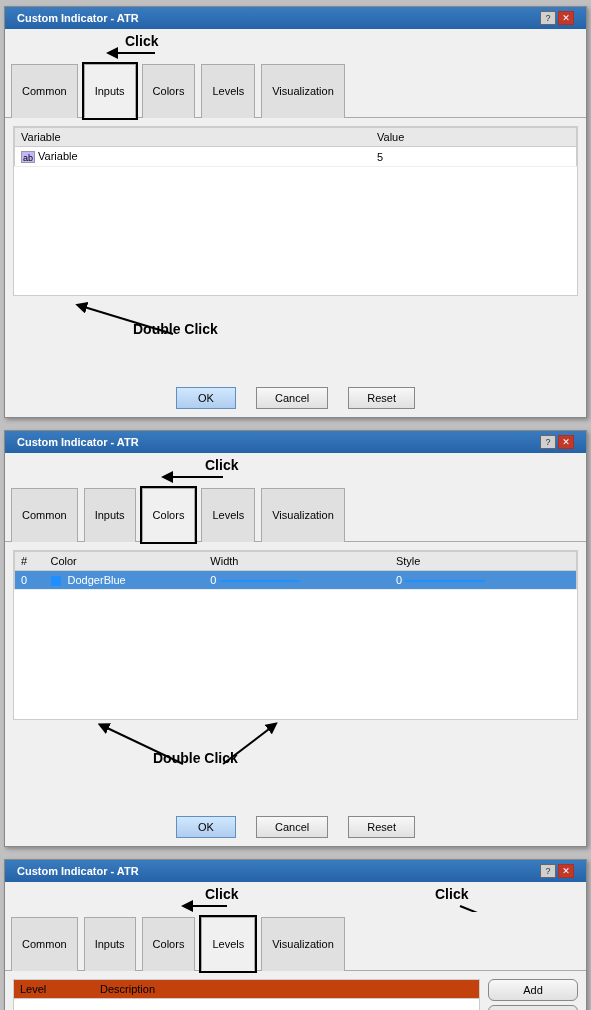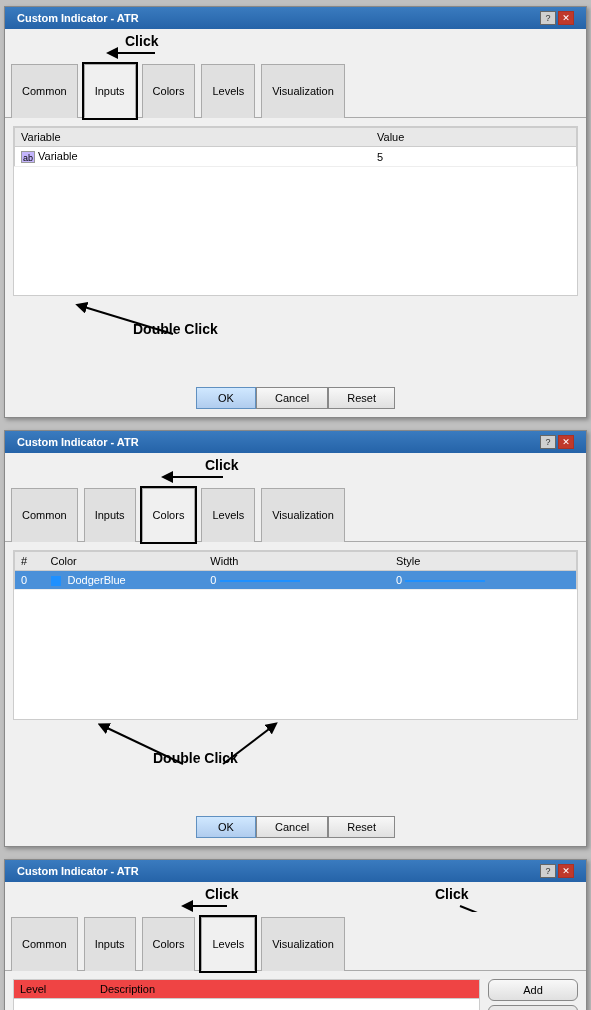--- a/index.html
+++ b/index.html
@@ -96,21 +96,21 @@
 
     
     .dialog-body {
       padding: 8px;
       background: #f0f0f0;
     }
 
     .dialog-footer {
       display: flex;
       justify-content: center;
-      gap: 0;
+      gap: 20px;
       padding: 8px;
       background: #f0f0f0;
     }
 
     .btn {
       padding: 4px 18px;
       border: 1px solid #888;
       background: linear-gradient(to bottom, #f8f8f8, #e0e0e0);
       cursor: pointer;
       font-size: 11px;
@@ -184,21 +184,21 @@
 
     .levels-left {
       flex: 1;
       border: 1px solid #ccc;
       background: white;
       height: 140px;
     }
 
     .levels-left-header {
       display: flex;
-      background: #ef4444;
+      background: #c2410c;
       border-bottom: 1px solid #ccc;
       padding: 3px 6px;
       font-size: 11px;
     }
 
     .levels-left-header span:first-child {
       width: 80px;
     }
 
     .levels-right {

